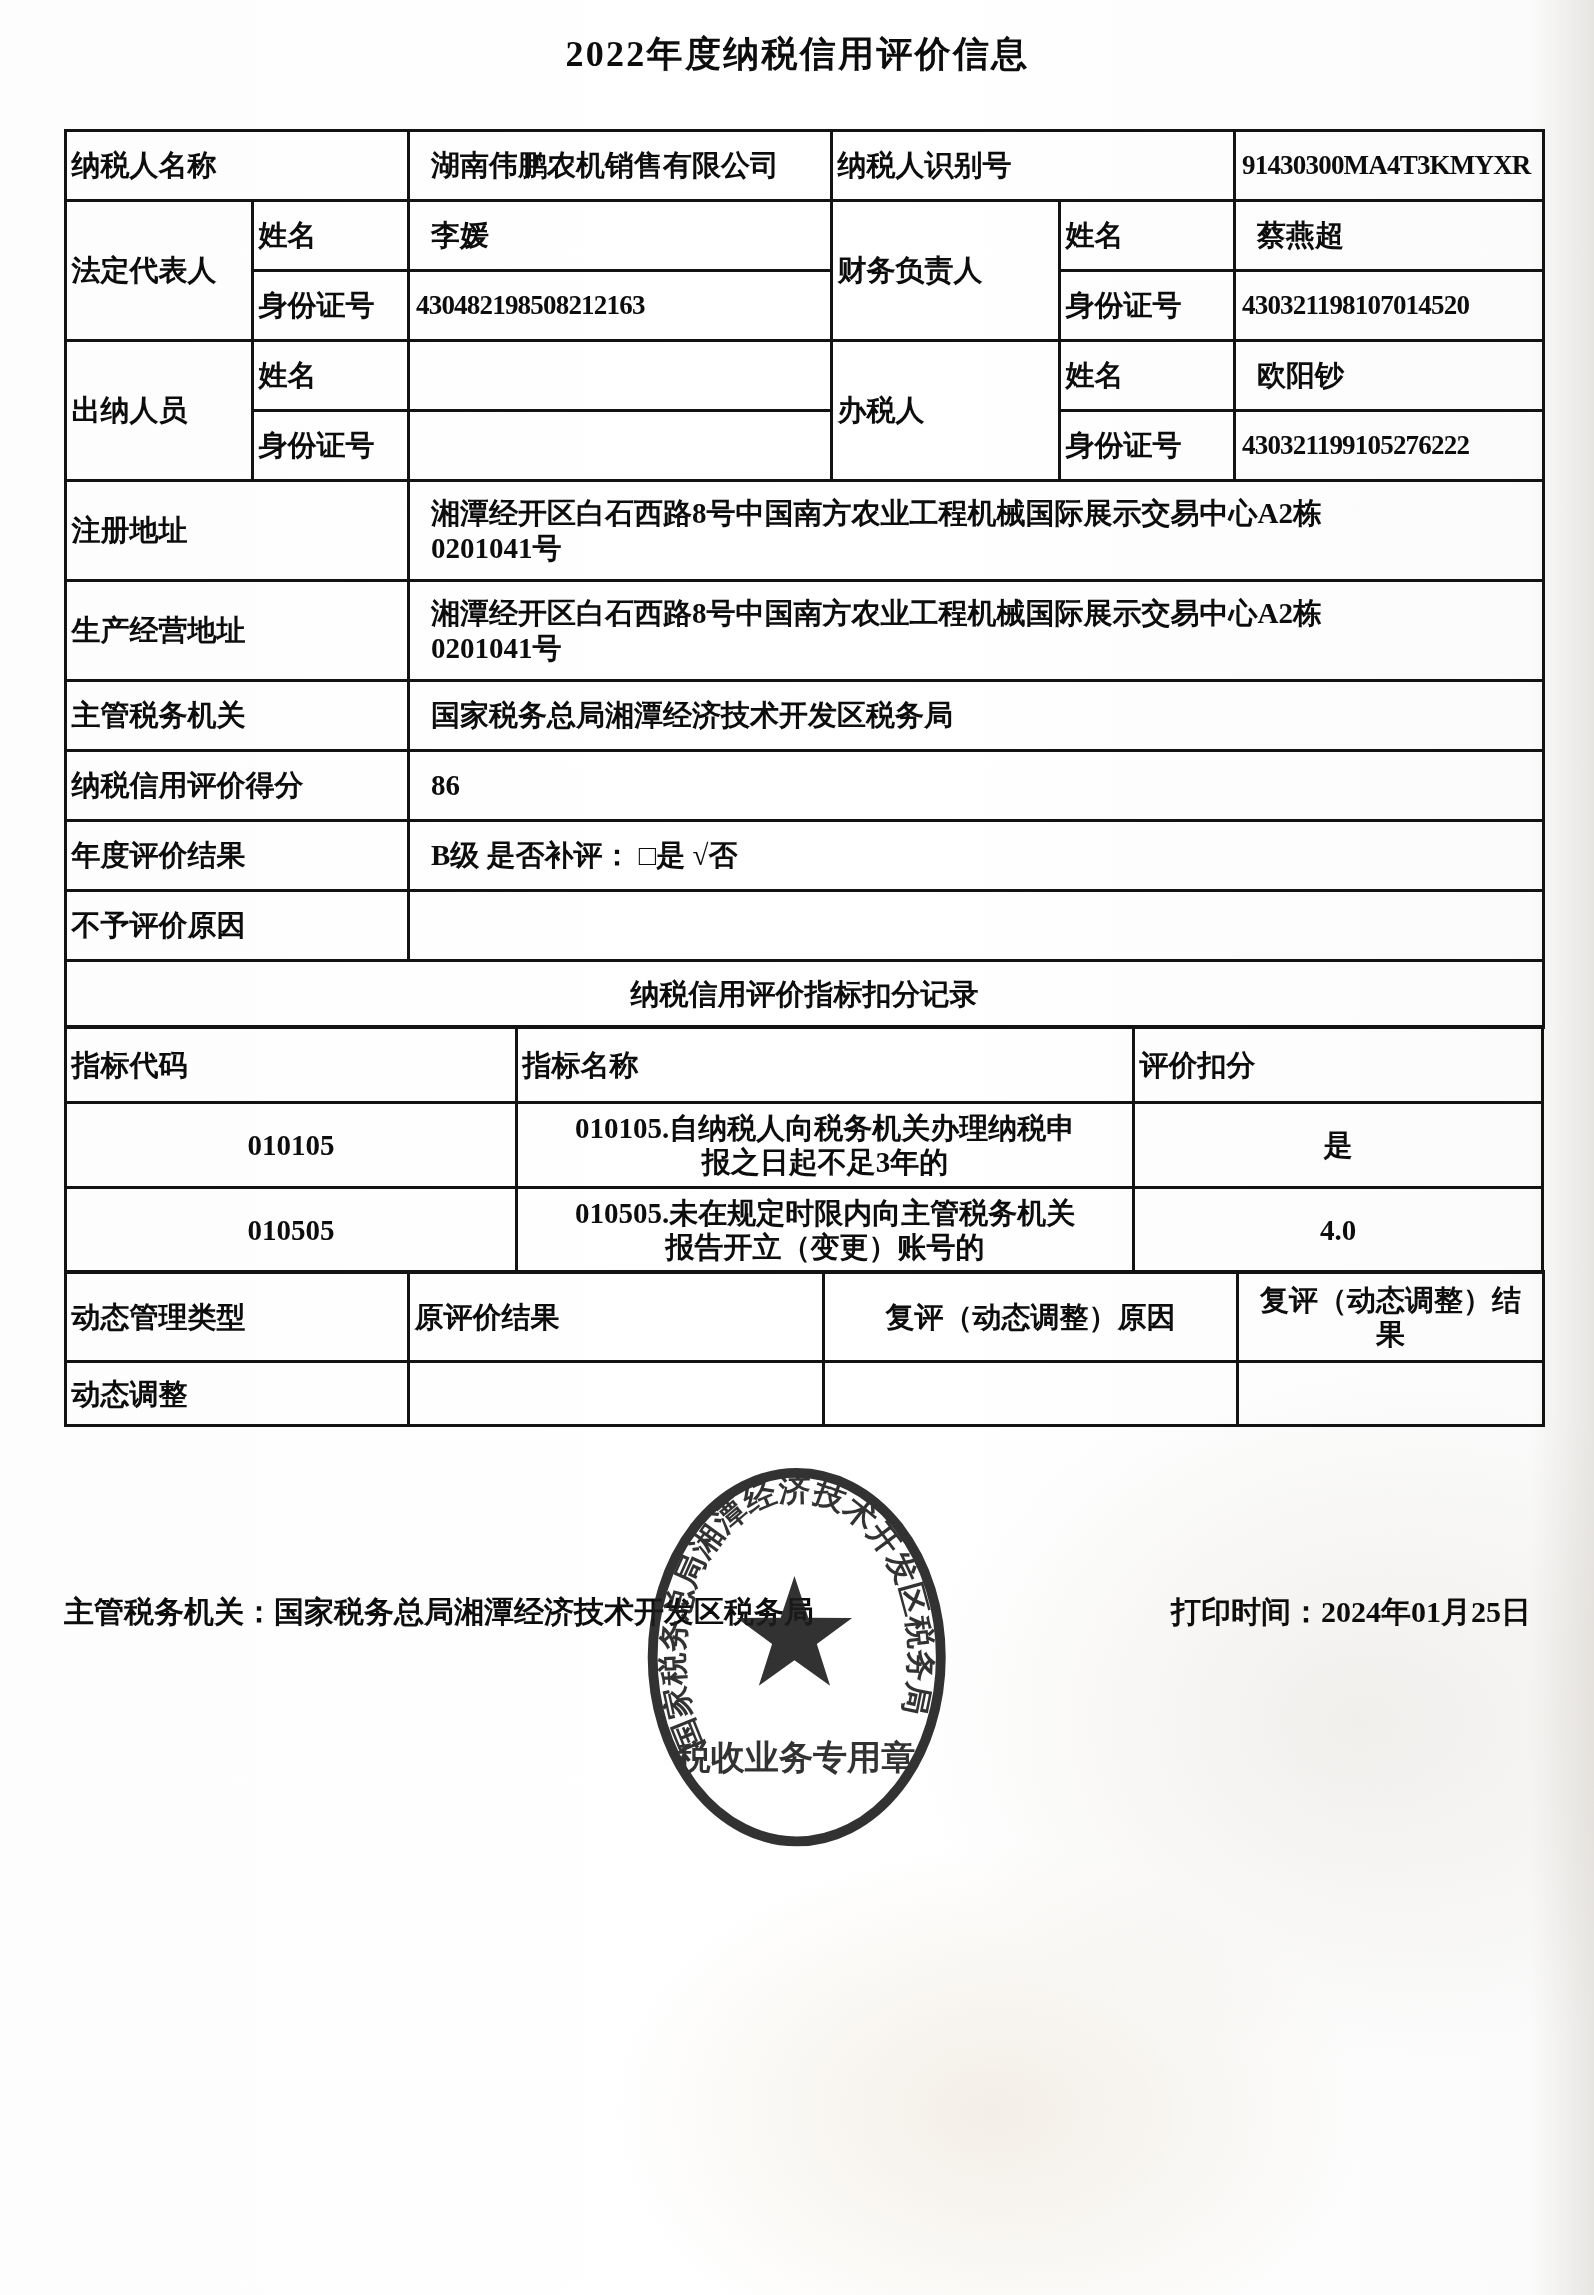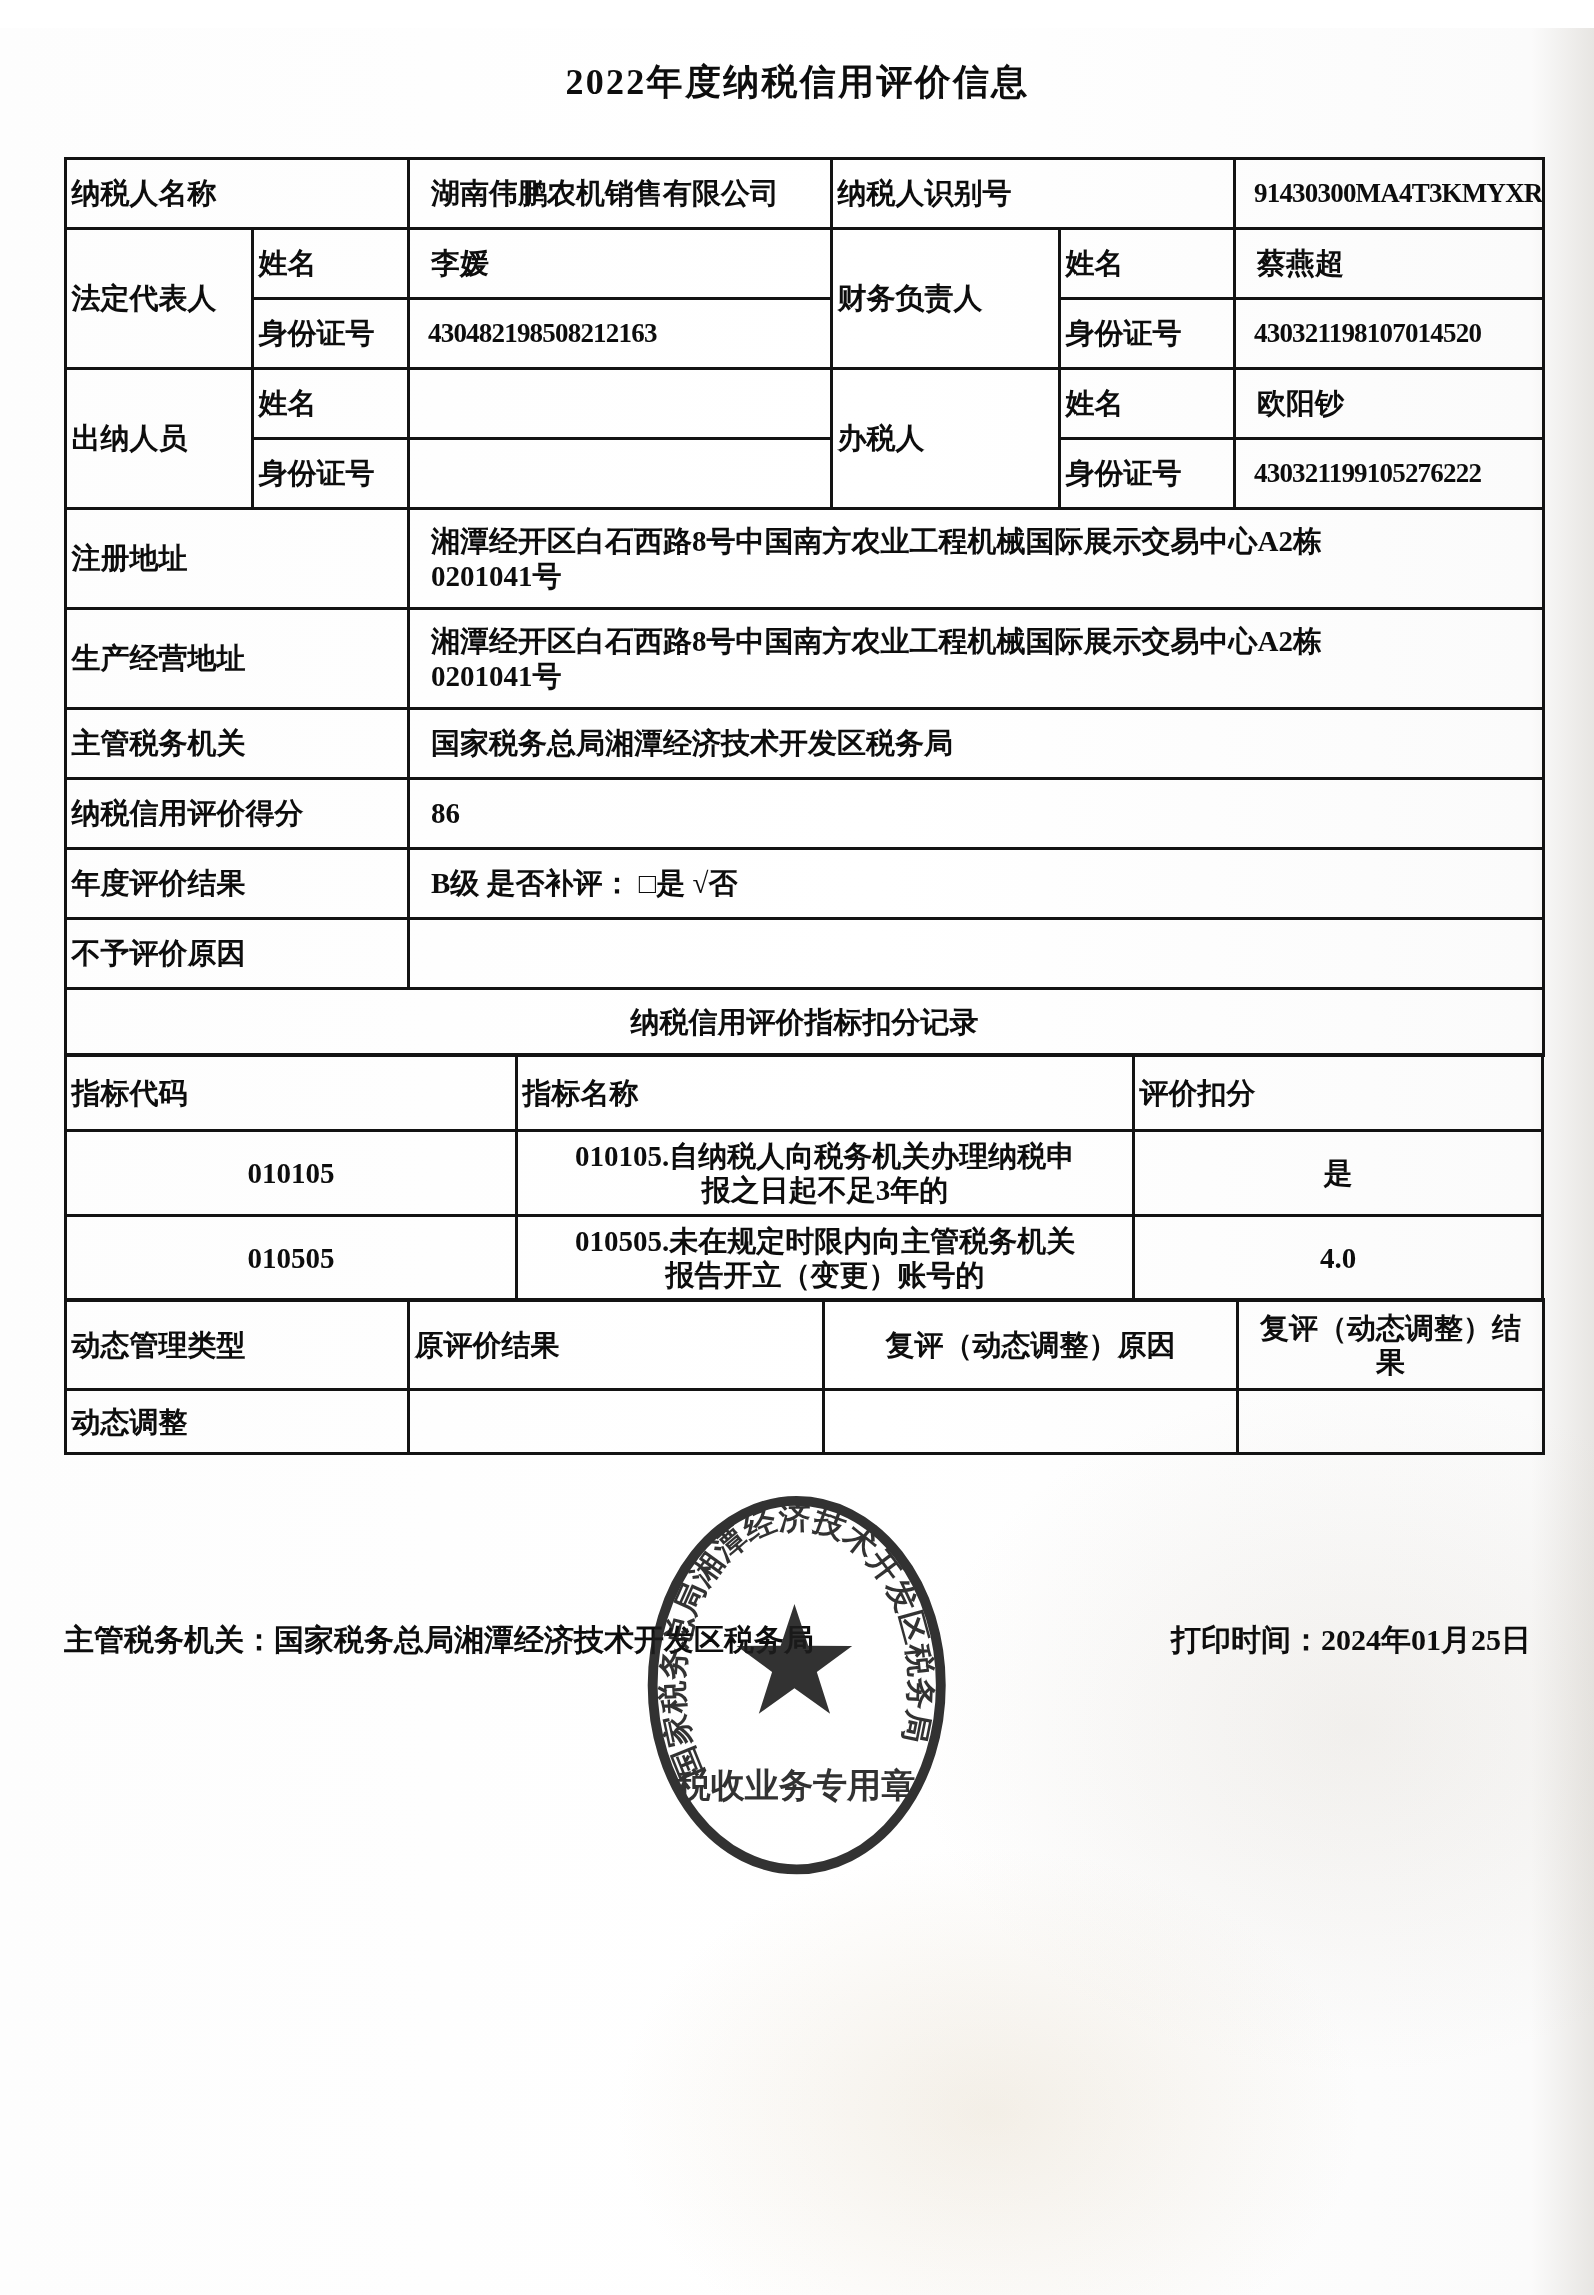--- a/index.html
+++ b/index.html
@@ -11,21 +11,20 @@
     position:relative;
     overflow:hidden;
   }
   .page{
     position:absolute;inset:0;
     background:
       radial-gradient(ellipse 531px 379px at 62% 92%, rgba(214,198,170,0.28), rgba(214,198,170,0) 70%),
       radial-gradient(ellipse 683px 531px at 85% 75%, rgba(190,180,165,0.18), rgba(190,180,165,0) 65%),
       linear-gradient(90deg,#fdfdfd 0%,#ffffff 55%,#fbfbfb 96%,#e7e5e2 100%),
       #ffffff;
-    margin-top: 28px;
   }
   .title{
     position:absolute;top:30px;left:0;width:100%;
     text-align:center;font-size:36px;font-weight:700;letter-spacing:2.3px;
   }
   .tables{
     position:absolute;left:64px;top:129px;width:1478px;
   }
   table{
     border-collapse:collapse;table-layout:fixed;width:1478px;
@@ -33,21 +32,21 @@
   }
   table.t2,table.t3{margin-top:-3.8px;}
   td{
     border:3.8px solid #131313;
     padding:3px 21px;
     overflow:hidden;
     line-height:1.18;
   }
   .lbl{padding:3px 4.6px;}
   .val{text-align:left;white-space:pre-line;}
-  .idv{font-size:27px;letter-spacing:-0.8px;white-space:nowrap;padding:3px 3px 3px 18px;}
+  .idv{font-size:27px;letter-spacing:-0.8px;white-space:nowrap;padding:3px 3px 3px 6px;}
   .sec{text-align:center;border-left:3.8px solid #131313;border-right:3.8px solid #131313;}
   .ctr{text-align:center;white-space:pre-line;}
   tr.r-std{height:70px;}
   tr.r-addr{height:100px;}
   tr.r-sec{height:67px;}
   tr.r-hdr{height:76px;}
   tr.r-data{height:85px;}
   tr.r-hdr2{height:90px;}
   tr.r-dyn{height:64px;}
   .footer{

